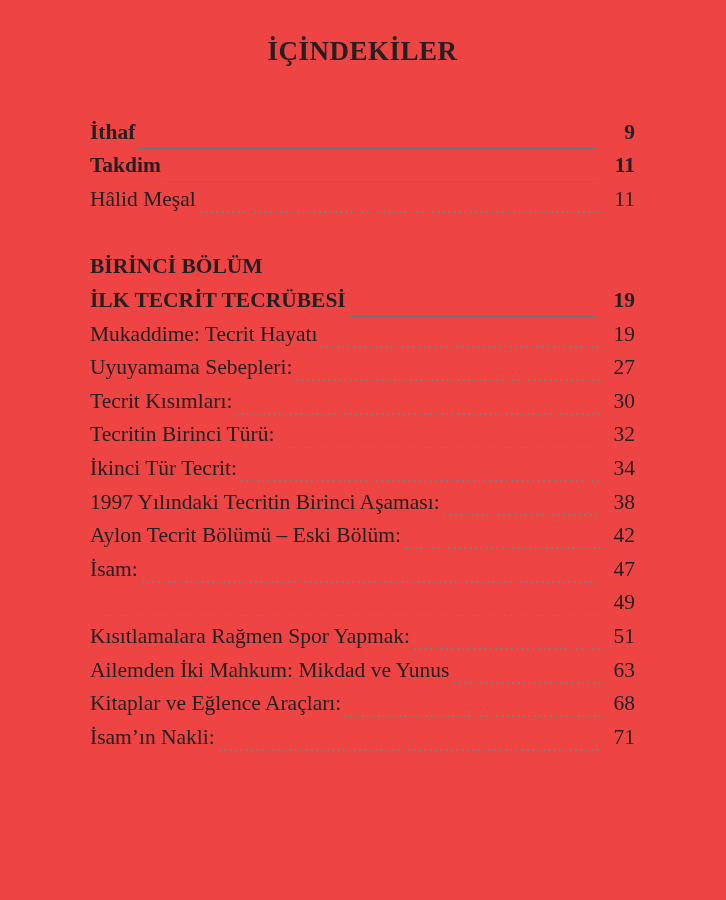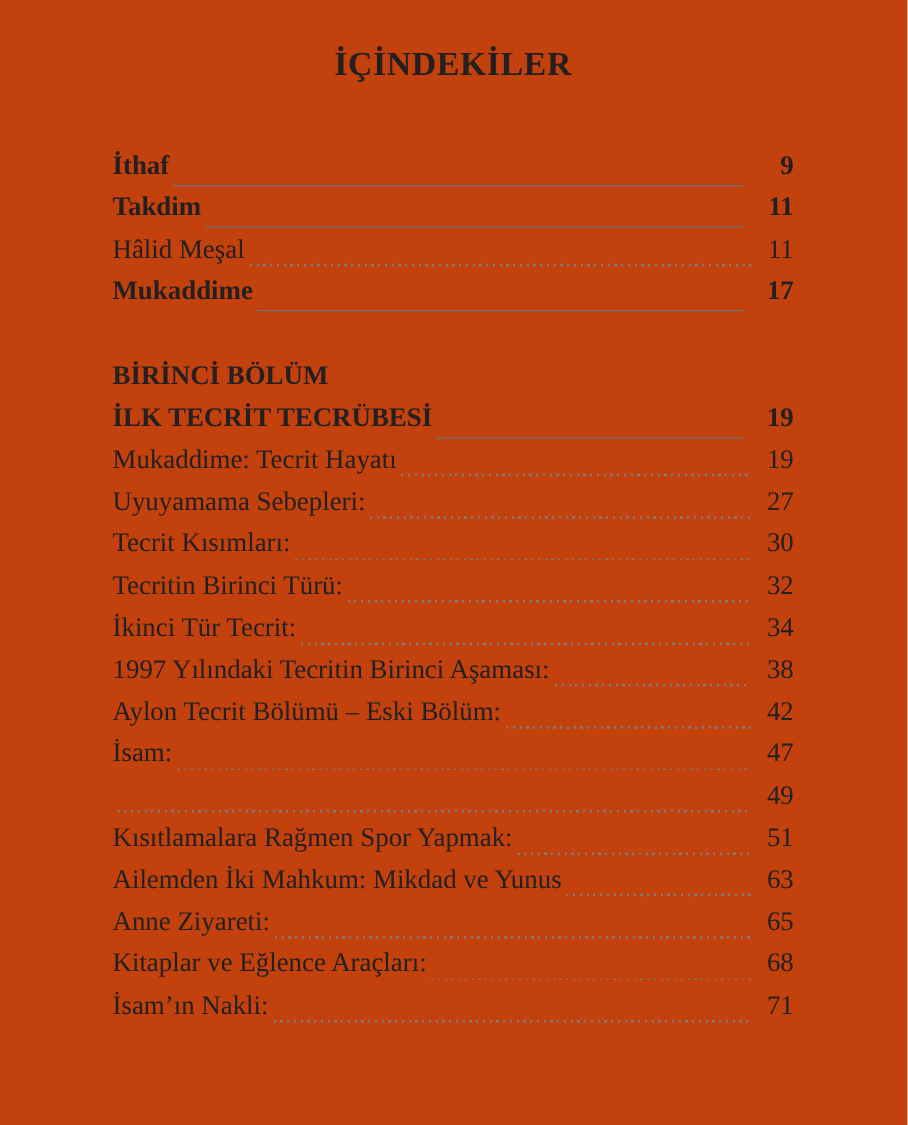--- a/index.html
+++ b/index.html
@@ -5,21 +5,21 @@
   html, body {
     margin: 0;
     padding: 0;
     background: #ffffff;
   }
   .page {
     position: relative;
     width: 726px;
     height: 900px;
     box-sizing: border-box;
-    background: #c2410c;
+    background: #ef4444;
     padding: 36px 91px 20px 90px;
     font-family: "Liberation Serif", "DejaVu Serif", serif;
     color: #242021;
     overflow: hidden;
   }
   .page-title {
     margin: 0;
     font-size: 27px;
     font-weight: bold;
     line-height: 1.15;
@@ -85,25 +85,20 @@
         <div class="toc-row bold">
           <span class="toc-label">Takdim</span>
           <span class="toc-leader solid"></span>
           <span class="toc-pagenum">11</span>
         </div>
         <div class="toc-row regular">
           <span class="toc-label">Hâlid Meşal</span>
           <span class="toc-leader dotted"></span>
           <span class="toc-pagenum">11</span>
         </div>
-        <div class="toc-row bold">
-          <span class="toc-label">Mukaddime</span>
-          <span class="toc-leader solid"></span>
-          <span class="toc-pagenum">17</span>
-        </div>
       </section>
       <section class="toc-section">
         <div class="toc-row bold">
           <span class="toc-label">BİRİNCİ BÖLÜM</span>
           <span class="toc-leader none"></span>
           <span class="toc-pagenum"></span>
         </div>
         <div class="toc-row bold">
           <span class="toc-label">İLK TECRİT TECRÜBESİ</span>
           <span class="toc-leader solid"></span>
@@ -157,25 +152,20 @@
           <span class="toc-label">Kısıtlamalara Rağmen Spor Yapmak:</span>
           <span class="toc-leader dotted"></span>
           <span class="toc-pagenum">51</span>
         </div>
         <div class="toc-row regular">
           <span class="toc-label">Ailemden İki Mahkum: Mikdad ve Yunus</span>
           <span class="toc-leader dotted"></span>
           <span class="toc-pagenum">63</span>
         </div>
         <div class="toc-row regular">
-          <span class="toc-label">Anne Ziyareti:</span>
-          <span class="toc-leader dotted"></span>
-          <span class="toc-pagenum">65</span>
-        </div>
-        <div class="toc-row regular">
           <span class="toc-label">Kitaplar ve Eğlence Araçları:</span>
           <span class="toc-leader dotted"></span>
           <span class="toc-pagenum">68</span>
         </div>
         <div class="toc-row regular">
           <span class="toc-label">İsam’ın Nakli:</span>
           <span class="toc-leader dotted"></span>
           <span class="toc-pagenum">71</span>
         </div>
       </section>

